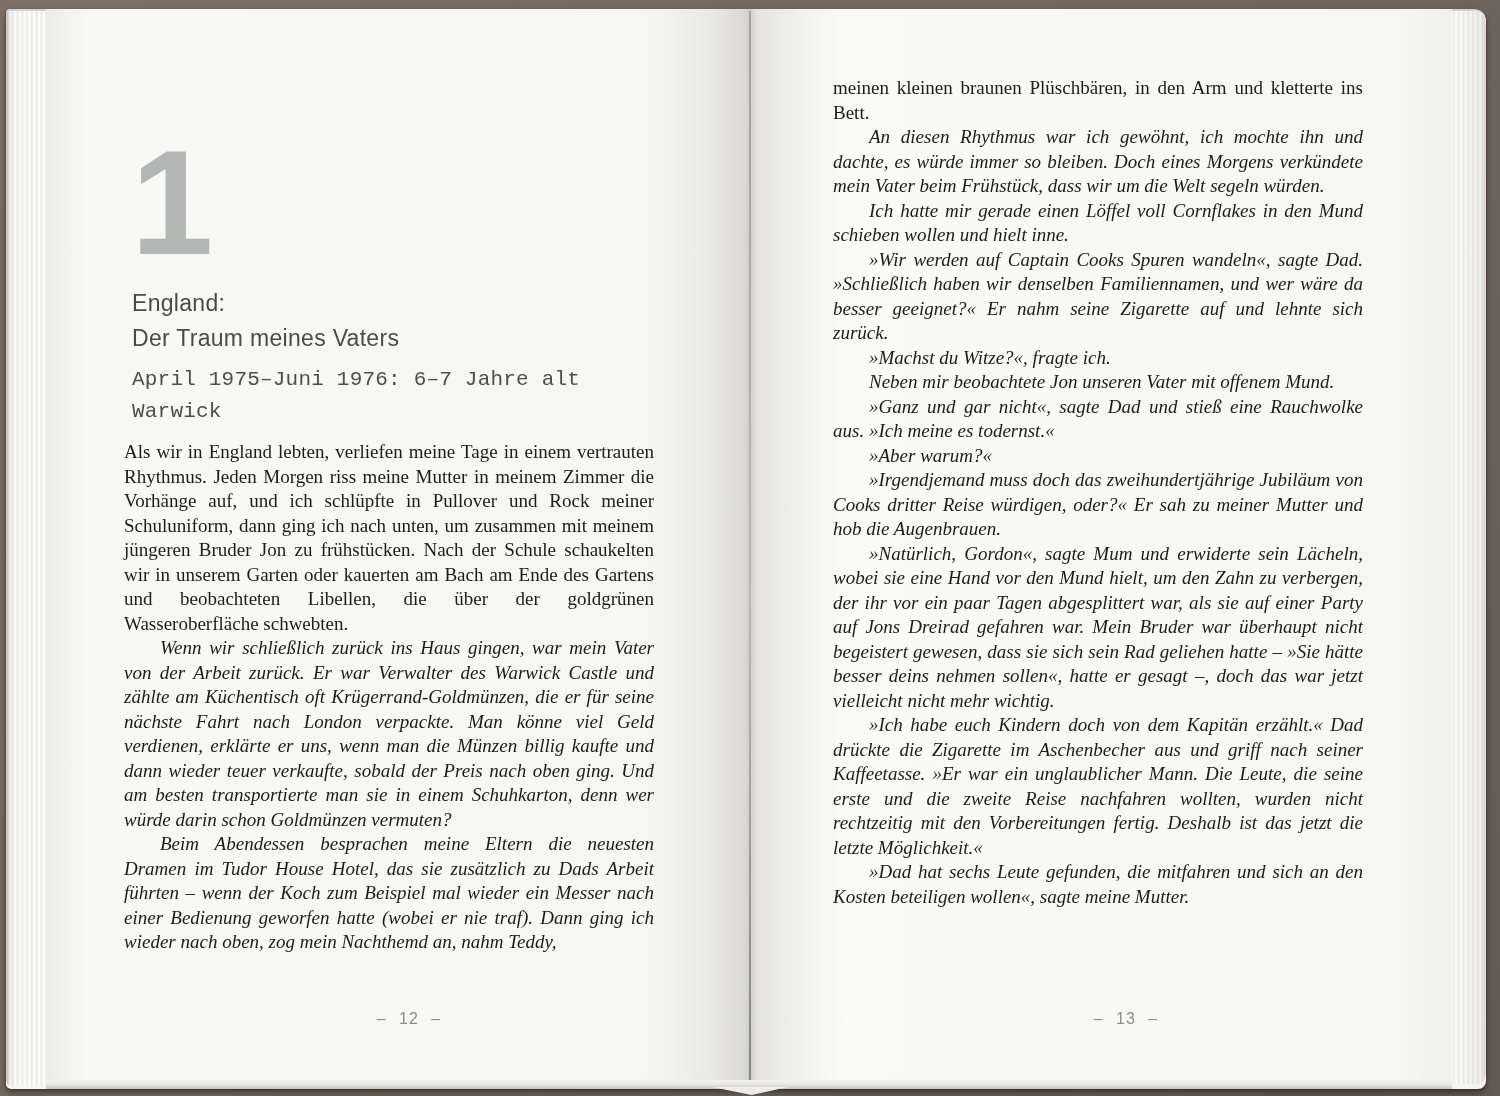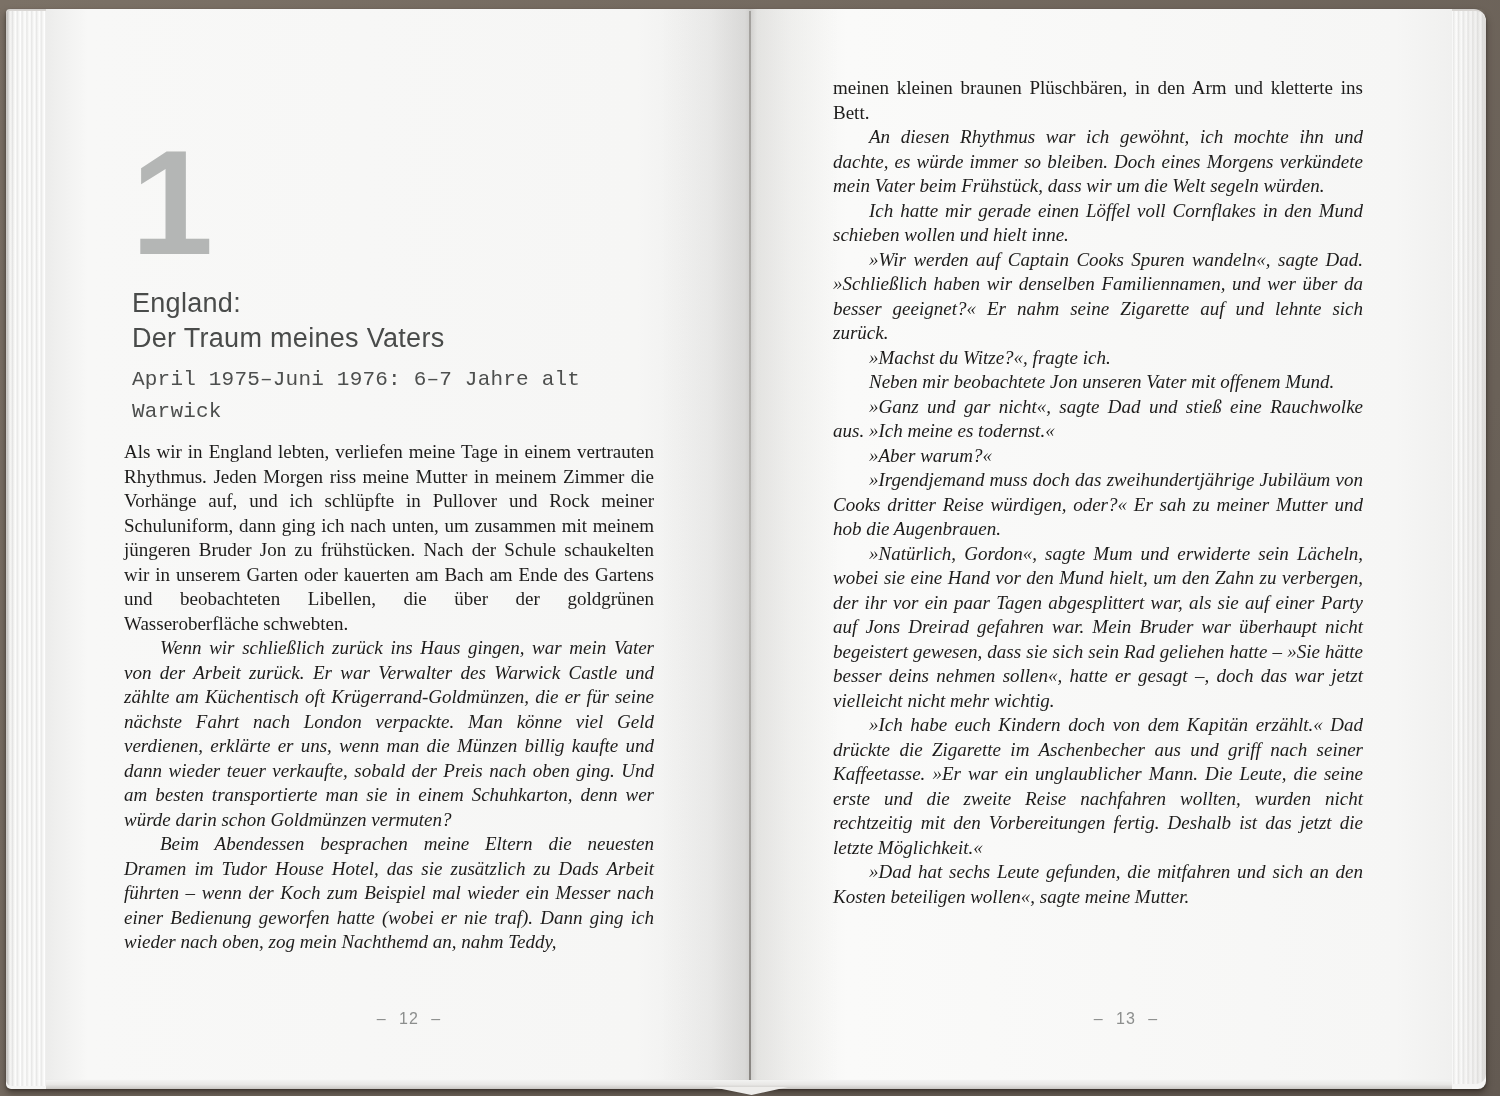--- a/index.html
+++ b/index.html
@@ -70,21 +70,21 @@
   
   .chapter-number {
     position: absolute; left: 131px; top: 129px;
     font-family: "Liberation Sans", sans-serif;
     font-size: 148px; line-height: 148px; font-weight: bold;
     color: #b4b6b5; letter-spacing: -2px;
   }
   .chapter-title {
     position: absolute; left: 132px; top: 286px; margin: 0; width: 540px;
     font-family: "Liberation Sans", sans-serif;
-    font-size: 27px; line-height: 35px; font-weight: normal;
+    font-size: 23px; line-height: 35px; font-weight: normal;
     color: #494b4a; letter-spacing: 0.3px;
   }
   .chapter-subtitle {
     position: absolute; left: 132px; top: 364px; width: 540px;
     font-family: Liberation Mono, monospace;
     font-size: 21px; line-height: 32px;
     color: #4d4f4e; letter-spacing: 0.2px;
   }
   .body-text {
     position: absolute; width: 530px;
@@ -137,21 +137,21 @@
       <p class="indent">Wenn wir schließlich zurück ins Haus gingen, war mein Vater von der Arbeit zurück. Er war Verwalter des Warwick Castle und zählte am Küchentisch oft Krügerrand-Goldmünzen, die er für seine nächste Fahrt nach London verpackte. Man könne viel Geld verdienen, erklärte er uns, wenn man die Münzen billig kaufte und dann wieder teuer verkaufte, sobald der Preis nach oben ging. Und am besten transportierte man sie in einem Schuhkarton, denn wer würde darin schon Goldmünzen vermuten?</p>
       <p class="indent">Beim Abendessen besprachen meine Eltern die neuesten Dramen im Tudor House Hotel, das sie zusätzlich zu Dads Arbeit führten – wenn der Koch zum Beispiel mal wieder ein Messer nach einer Bedienung geworfen hatte (wobei er nie traf). Dann ging ich wieder nach oben, zog mein Nachthemd an, nahm Teddy,</p>
     </div>
 
   <div class="folio folio-left">– 12 –</div>
 
   <div class="body-text body-right" id="right-body">
       <p class="">meinen kleinen braunen Plüschbären, in den Arm und kletterte ins Bett.</p>
       <p class="indent">An diesen Rhythmus war ich gewöhnt, ich mochte ihn und dachte, es würde immer so bleiben. Doch eines Morgens verkündete mein Vater beim Frühstück, dass wir um die Welt segeln würden.</p>
       <p class="indent">Ich hatte mir gerade einen Löffel voll Cornflakes in den Mund schieben wollen und hielt inne.</p>
-      <p class="indent">»Wir werden auf Captain Cooks Spuren wandeln«, sagte Dad. »Schließlich haben wir denselben Familiennamen, und wer über da besser geeignet?« Er nahm seine Zigarette auf und lehnte sich zurück.</p>
+      <p class="indent">»Wir werden auf Captain Cooks Spuren wandeln«, sagte Dad. »Schließlich haben wir denselben Familiennamen, und wer wäre da besser geeignet?« Er nahm seine Zigarette auf und lehnte sich zurück.</p>
       <p class="indent">»Machst du Witze?«, fragte ich.</p>
       <p class="indent">Neben mir beobachtete Jon unseren Vater mit offenem Mund.</p>
       <p class="indent">»Ganz und gar nicht«, sagte Dad und stieß eine Rauchwolke aus. »Ich meine es todernst.«</p>
       <p class="indent">»Aber warum?«</p>
       <p class="indent">»Irgendjemand muss doch das zweihundertjährige Jubiläum von Cooks dritter Reise würdigen, oder?« Er sah zu meiner Mutter und hob die Augenbrauen.</p>
       <p class="indent">»Natürlich, Gordon«, sagte Mum und erwiderte sein Lächeln, wobei sie eine Hand vor den Mund hielt, um den Zahn zu verbergen, der ihr vor ein paar Tagen abgesplittert war, als sie auf einer Party auf Jons Dreirad gefahren war. Mein Bruder war überhaupt nicht begeistert gewesen, dass sie sich sein Rad geliehen hatte – »Sie hätte besser deins nehmen sollen«, hatte er gesagt –, doch das war jetzt vielleicht nicht mehr wichtig.</p>
       <p class="indent">»Ich habe euch Kindern doch von dem Kapitän erzählt.« Dad drückte die Zigarette im Aschenbecher aus und griff nach seiner Kaffeetasse. »Er war ein unglaublicher Mann. Die Leute, die seine erste und die zweite Reise nachfahren wollten, wurden nicht rechtzeitig mit den Vorbereitungen fertig. Deshalb ist das jetzt die letzte Möglichkeit.«</p>
       <p class="indent">»Dad hat sechs Leute gefunden, die mitfahren und sich an den Kosten beteiligen wollen«, sagte meine Mutter.</p>
     </div>
 

